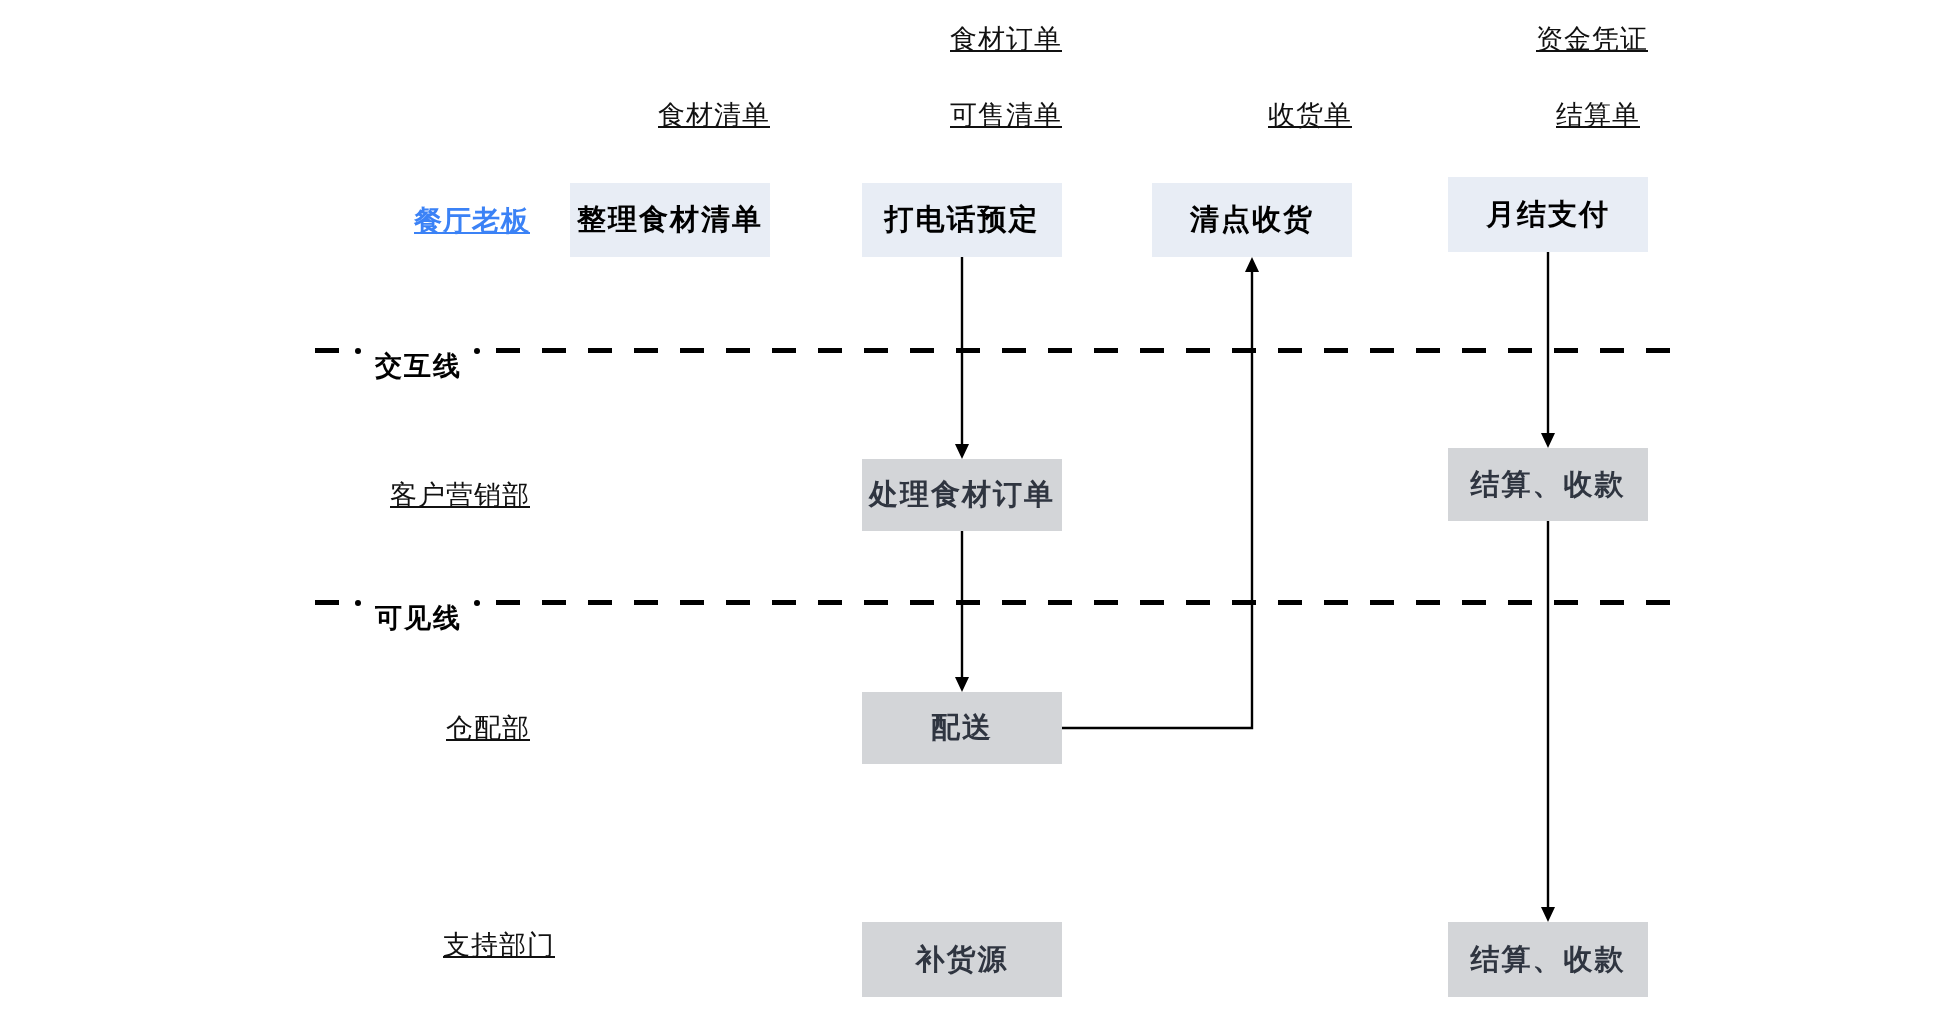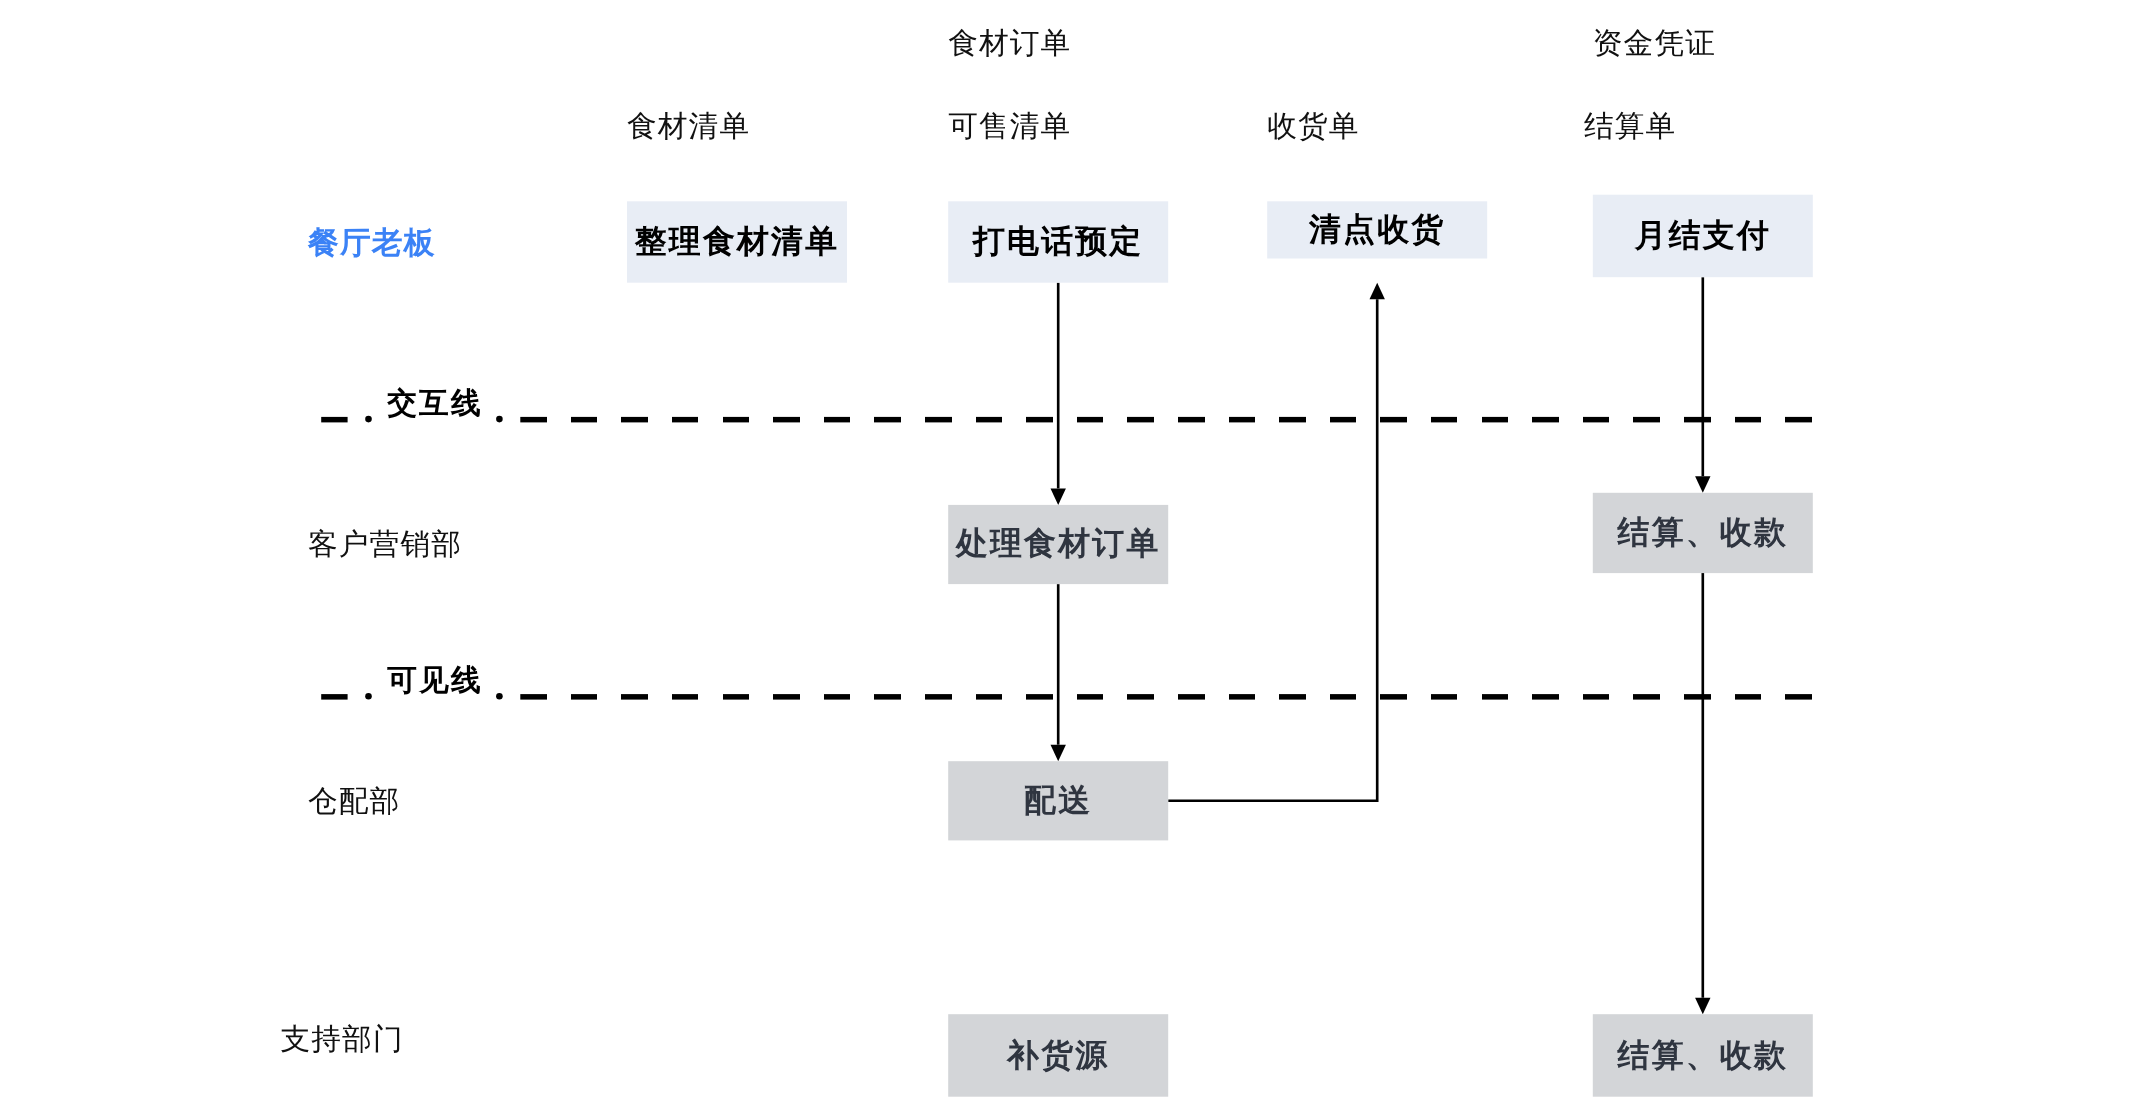--- a/index.html
+++ b/index.html
@@ -8,33 +8,33 @@
     --gray:#d3d5d8;
     --graytext:#2f3540;
     --line:#000000;
   }
   html,body{margin:0;padding:0;background:var(--bg);}
   .canvas{
     position:relative;width:1940px;height:1014px;background:var(--bg);
     font-family:"Liberation Sans",sans-serif;overflow:hidden;
   }
   .t{
-    position:absolute;text-align:left;font-size:27px;line-height:34px;
-    color:#111;letter-spacing:1px;white-space:nowrap;
+    position:absolute;text-align:right;font-size:27px;line-height:34px;
+    color:#111;letter-spacing:1px;white-space:nowrap;text-decoration:underline;
   }
   .t.bold{font-weight:bold;color:#3b82f6;font-size:28px;}
   .node{
     position:absolute;display:flex;align-items:center;justify-content:center;
     font-size:29px;font-weight:bold;letter-spacing:2px;white-space:nowrap;text-align:center;
   }
   .node.hl{background:var(--hl);color:#000;}
   .node.gray{background:var(--gray);color:var(--graytext);}
   .divider{
-    position:absolute;left:292px;width:1360px;height:36px;
-    display:flex;align-items:flex-end;
+    position:absolute;left:315px;width:1360px;height:36px;
+    display:flex;align-items:flex-start;
   }
   .dash0{width:24px;height:5px;background:var(--line);flex:0 0 auto;}
   .dot{width:6px;height:6px;border-radius:3px;background:var(--line);flex:0 0 auto;margin:0 14px 0 16px;}
   .dot.after{margin:0 0 0 12px;}
   .divlabel{
     font-size:27px;font-weight:bold;color:#000;letter-spacing:2px;
     line-height:36px;white-space:nowrap;flex:0 0 auto;
   }
   .divlabel.pad{margin:0 0 0 14px;}
   .dashes{
@@ -82,21 +82,21 @@
       <path d="M1548 448 L1541 433 L1555 433 Z" fill="#000" stroke="none"></path>
     </g>
     <g stroke="#000" stroke-width="2.4">
       <path d="M1548 521 V907" fill="none"></path>
       <path d="M1548 922 L1541 907 L1555 907 Z" fill="#000" stroke="none"></path>
     </g>
   </svg>
 
   <div class="node hl" style="left:570px;top:183px;width:200px;height:74px">整理食材清单</div>
   <div class="node hl" style="left:862px;top:183px;width:200px;height:74px">打电话预定</div>
-  <div class="node hl" style="left:1152px;top:183px;width:200px;height:52px">清点收货</div>
+  <div class="node hl" style="left:1152px;top:183px;width:200px;height:74px">清点收货</div>
   <div class="node gray" style="left:862px;top:459px;width:200px;height:72px">处理食材订单</div>
 
   <div class="node hl" style="left:1448px;top:177px;width:200px;height:75px">月结支付</div>
   <div class="node gray" style="left:1448px;top:448px;width:200px;height:73px">结算、收款</div>
 
   <div class="node gray" style="left:862px;top:692px;width:200px;height:72px">配送</div>
 
   <div class="node gray" style="left:862px;top:922px;width:200px;height:75px">补货源</div>
   <div class="node gray" style="left:1448px;top:922px;width:200px;height:75px">结算、收款</div>
 

